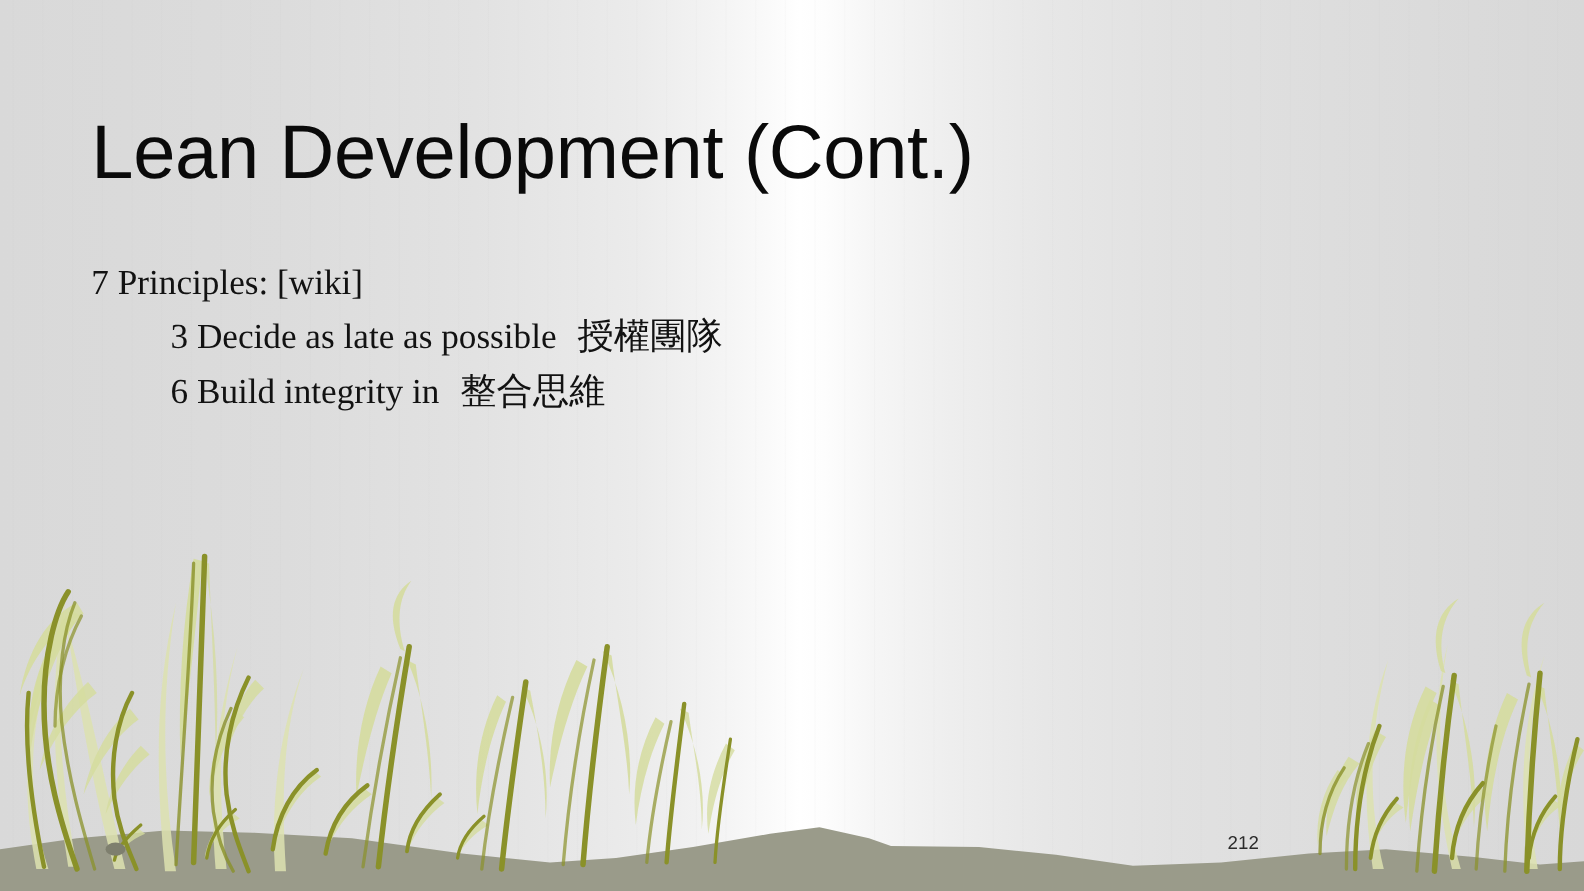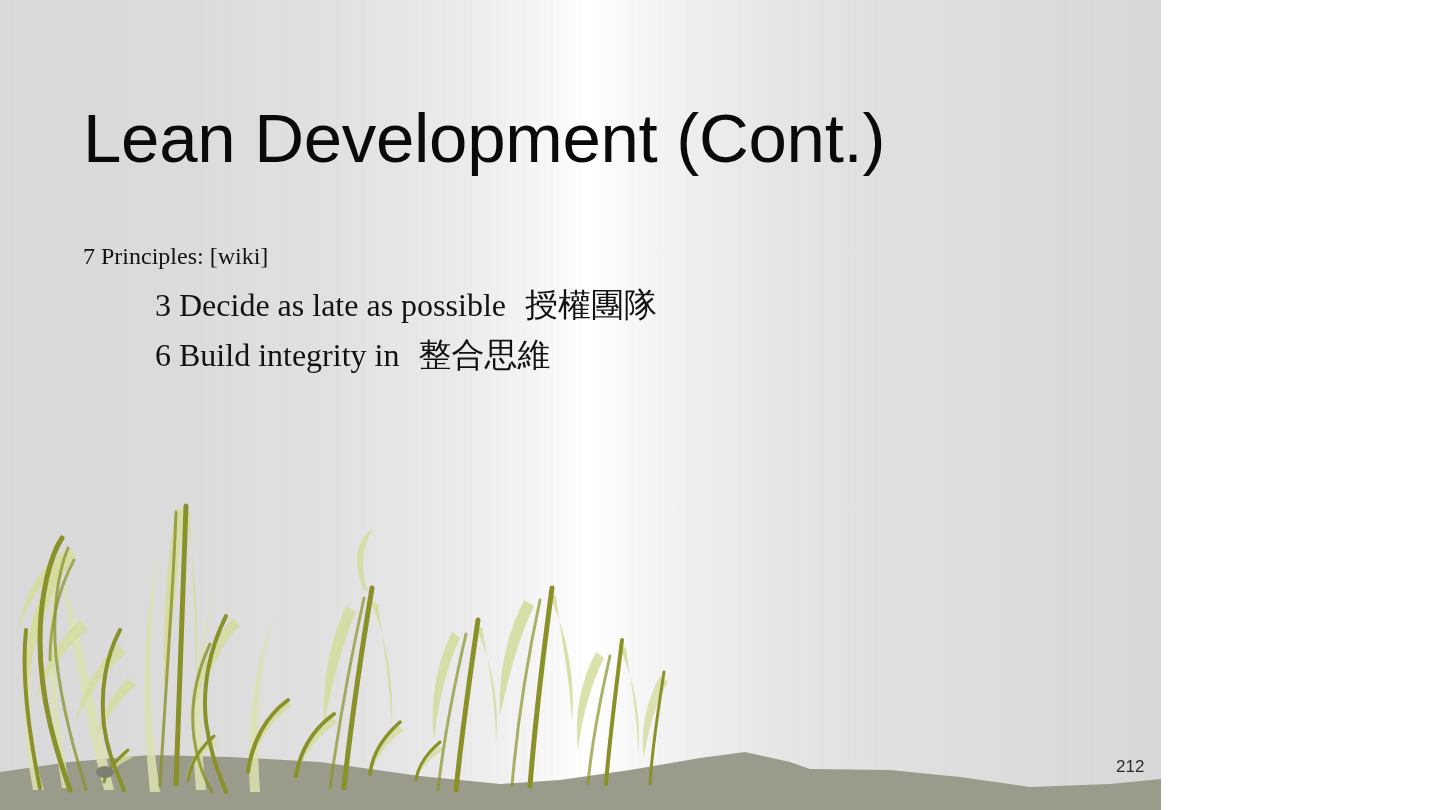--- a/index.html
+++ b/index.html
@@ -2,21 +2,21 @@
 <html><head>
 <meta charset="utf-8">
 <style>
   html, body {
     margin: 0;
     padding: 0;
     background: #ffffff;
   }
   #slide {
     position: relative;
-    width: 1161px;
+    width: 1440px;
     height: 810px;
     overflow: hidden;
     font-family: "Liberation Serif", "DejaVu Serif", serif;
     background:
       linear-gradient(to right,
         #d9d9d9 0%,
         #dadada 8%,
         #dcdcdc 18%,
         #e2e2e2 30%,
         #ebebeb 40%,
@@ -65,21 +65,21 @@
 
   
   .body-block {
     position: absolute;
     left: 83px;
     top: 232px;
     width: 1150px;
     color: #121212;
   }
   .lead-line {
-    font-size: 24px;
+    font-size: 32px;
     line-height: 48px;
     white-space: nowrap;
   }
   .principle-line {
     font-size: 32px;
     line-height: 50px;
     margin-left: 72px;
     white-space: nowrap;
   }
   .principle-line .cjk {

